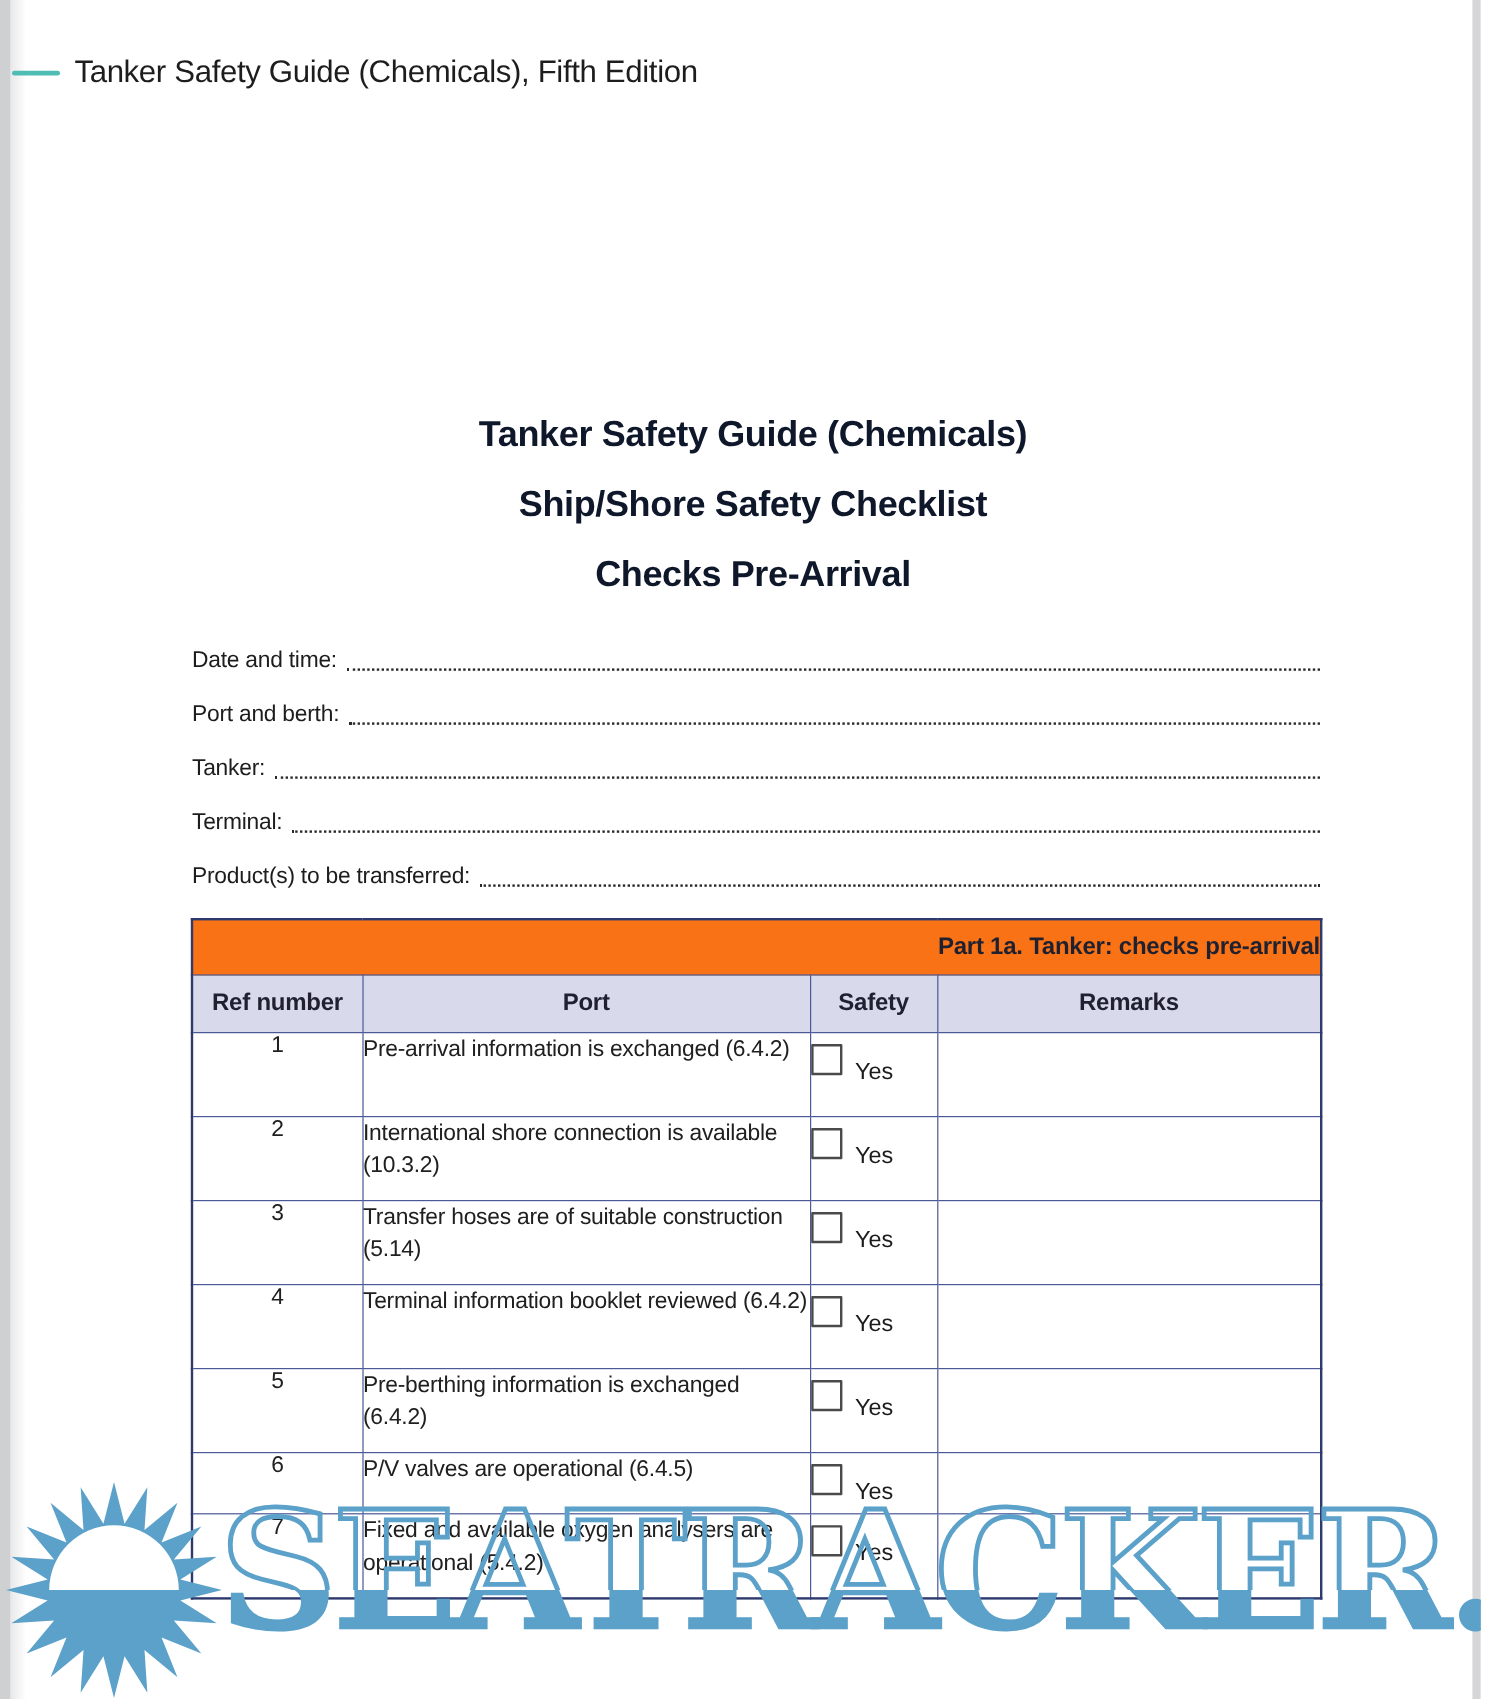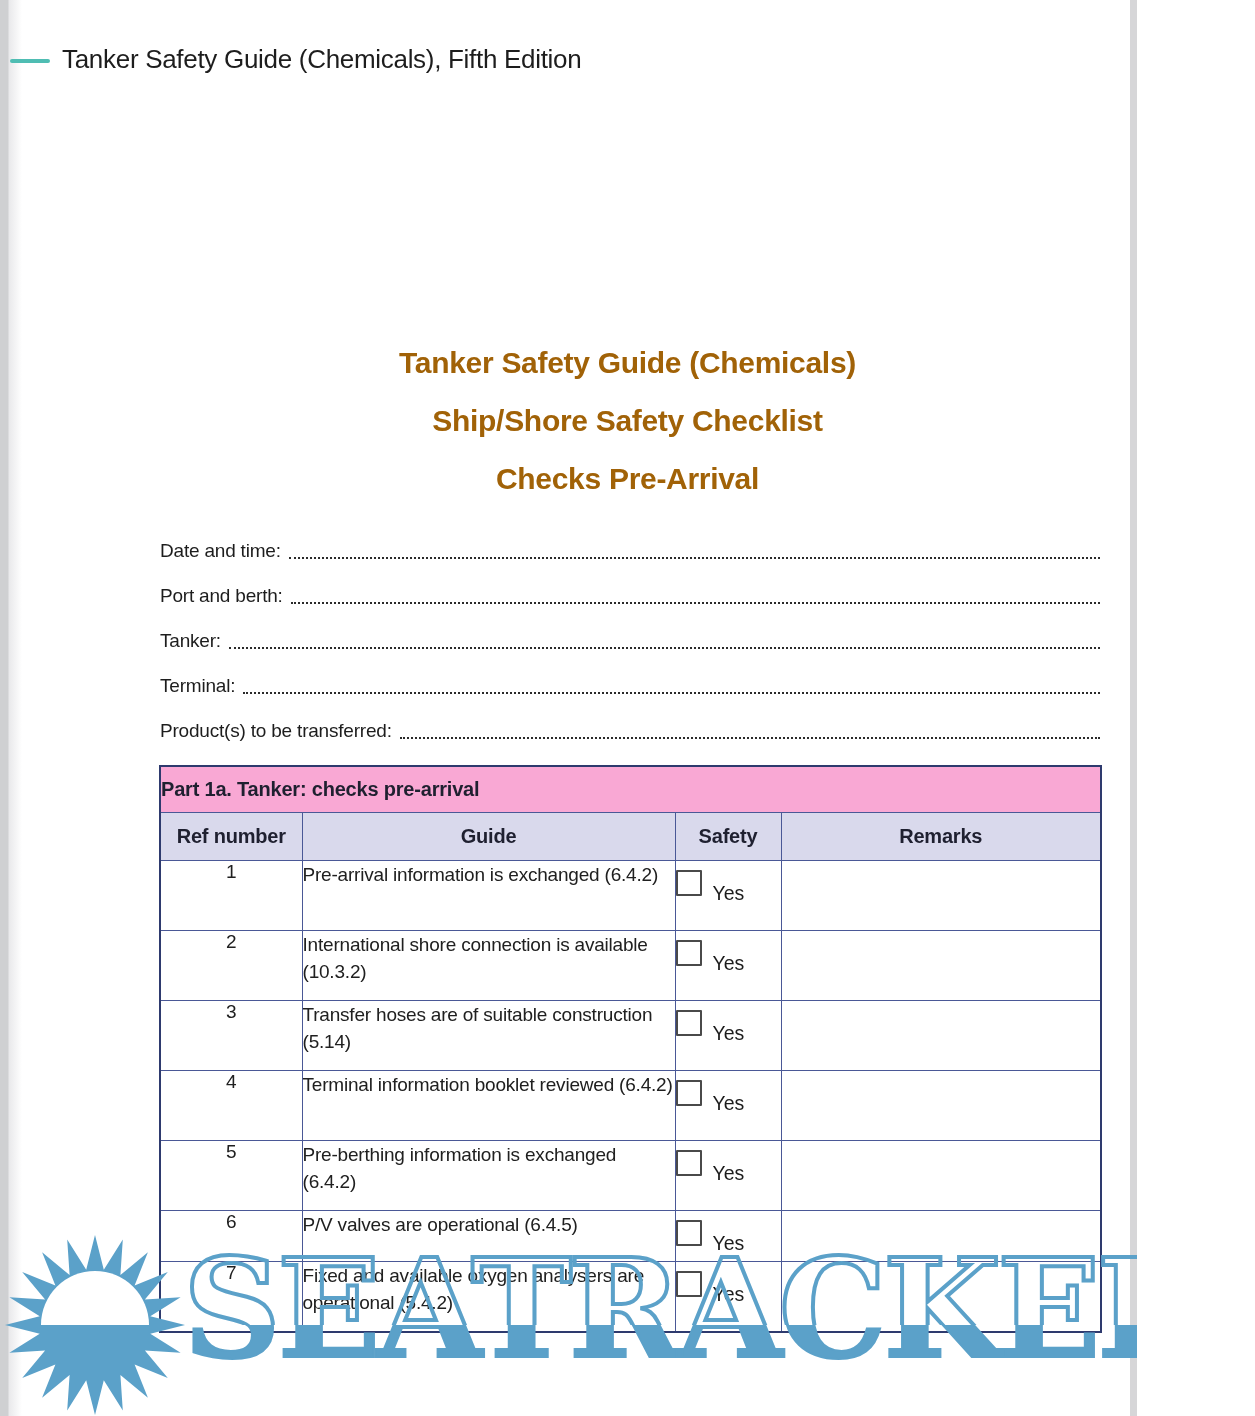--- a/index.html
+++ b/index.html
@@ -1,18 +1,18 @@
 <!DOCTYPE html>
 <html><head>
 <meta charset="utf-8">
 <style>
   html,body{margin:0;padding:0;background:#ffffff;}
   .page{
     position:relative;
-    width:1137px;height:1416px;
+    width:1234px;height:1416px;
     background:#ffffff;
     overflow:hidden;
     font-family:"Liberation Sans",sans-serif;
     color:#1d1d1d;
   }
   .edge-left{
     position:absolute;left:0;top:0;width:22px;height:100%;
     background:linear-gradient(90deg,#cfd0d2 0px,#cfd0d2 8px,#e9e9eb 9px,#ffffff 22px);
   }
   .edge-right{
@@ -22,41 +22,41 @@
   .header-dash{
     position:absolute;left:10px;top:59px;width:40px;height:4px;
     background:#4fbdb3;border-radius:2px;
   }
   .edition-header{
     position:absolute;left:62px;top:44px;
     font-size:26px;letter-spacing:-0.3px;color:#1d1d1d;
   }
   .title-block{position:absolute;left:0;top:345px;width:1255px;text-align:center;}
   .title-line{
-    font-size:30px;font-weight:bold;color:#a16207;
+    font-size:30px;font-weight:bold;color:#0f172a;
     line-height:36px;margin-bottom:22px;letter-spacing:-0.3px;
   }
   .fields{position:absolute;left:160px;top:536px;width:940px;}
   .field{display:flex;align-items:flex-end;height:30px;margin-bottom:15px;}
   .field-label{font-size:19px;line-height:30px;white-space:nowrap;letter-spacing:-0.2px;}
   .field-line{
     flex:1;margin-left:8px;margin-bottom:7px;
     border-bottom:2.5px dotted #2a2a2a;
     min-width:40px;
   }
   .checklist{
     position:absolute;left:159px;top:765px;width:941px;
     border-collapse:collapse;table-layout:fixed;
     font-size:19px;color:#202020;
     border:2px solid #2e3a6e;
   }
   .checklist td,.checklist th{border:1px solid #4a5896;padding:0;}
   .t-title{
-    height:45px;background:#f9a8d4;
-    font-size:20px;font-weight:bold;text-align:left;color:#1f2030;
+    height:45px;background:#f97316;
+    font-size:20px;font-weight:bold;text-align:right;color:#1f2030;
     letter-spacing:-0.2px;
   }
   .t-head th{
     height:47px;background:#d9d9ec;
     font-size:20px;font-weight:bold;text-align:center;color:#1f2030;
     letter-spacing:-0.2px;
   }
   tr.tall{height:70px;}
   tr.short{height:51px;}
   .c-ref{text-align:center;vertical-align:top;padding-top:13px;}
@@ -127,21 +127,21 @@
         <col style="width:373px">
         <col style="width:106px">
         <col style="width:320px">
     </colgroup>
     <tbody>
         <tr>
       <th class="t-title" colspan="4">Part 1a. Tanker: checks pre-arrival</th>
     </tr>
     <tr class="t-head">
       <th>Ref number</th>
-      <th>Guide</th>
+      <th>Port</th>
       <th>Safety</th>
       <th>Remarks</th>
     </tr>
 
     <tr class="tall">
       <td class="c-ref">1</td>
       <td class="c-check">Pre-arrival information is exchanged (6.4.2)</td>
       <td class="c-status">
         <span class="statuswrap">
           <span class="cb"></span>

